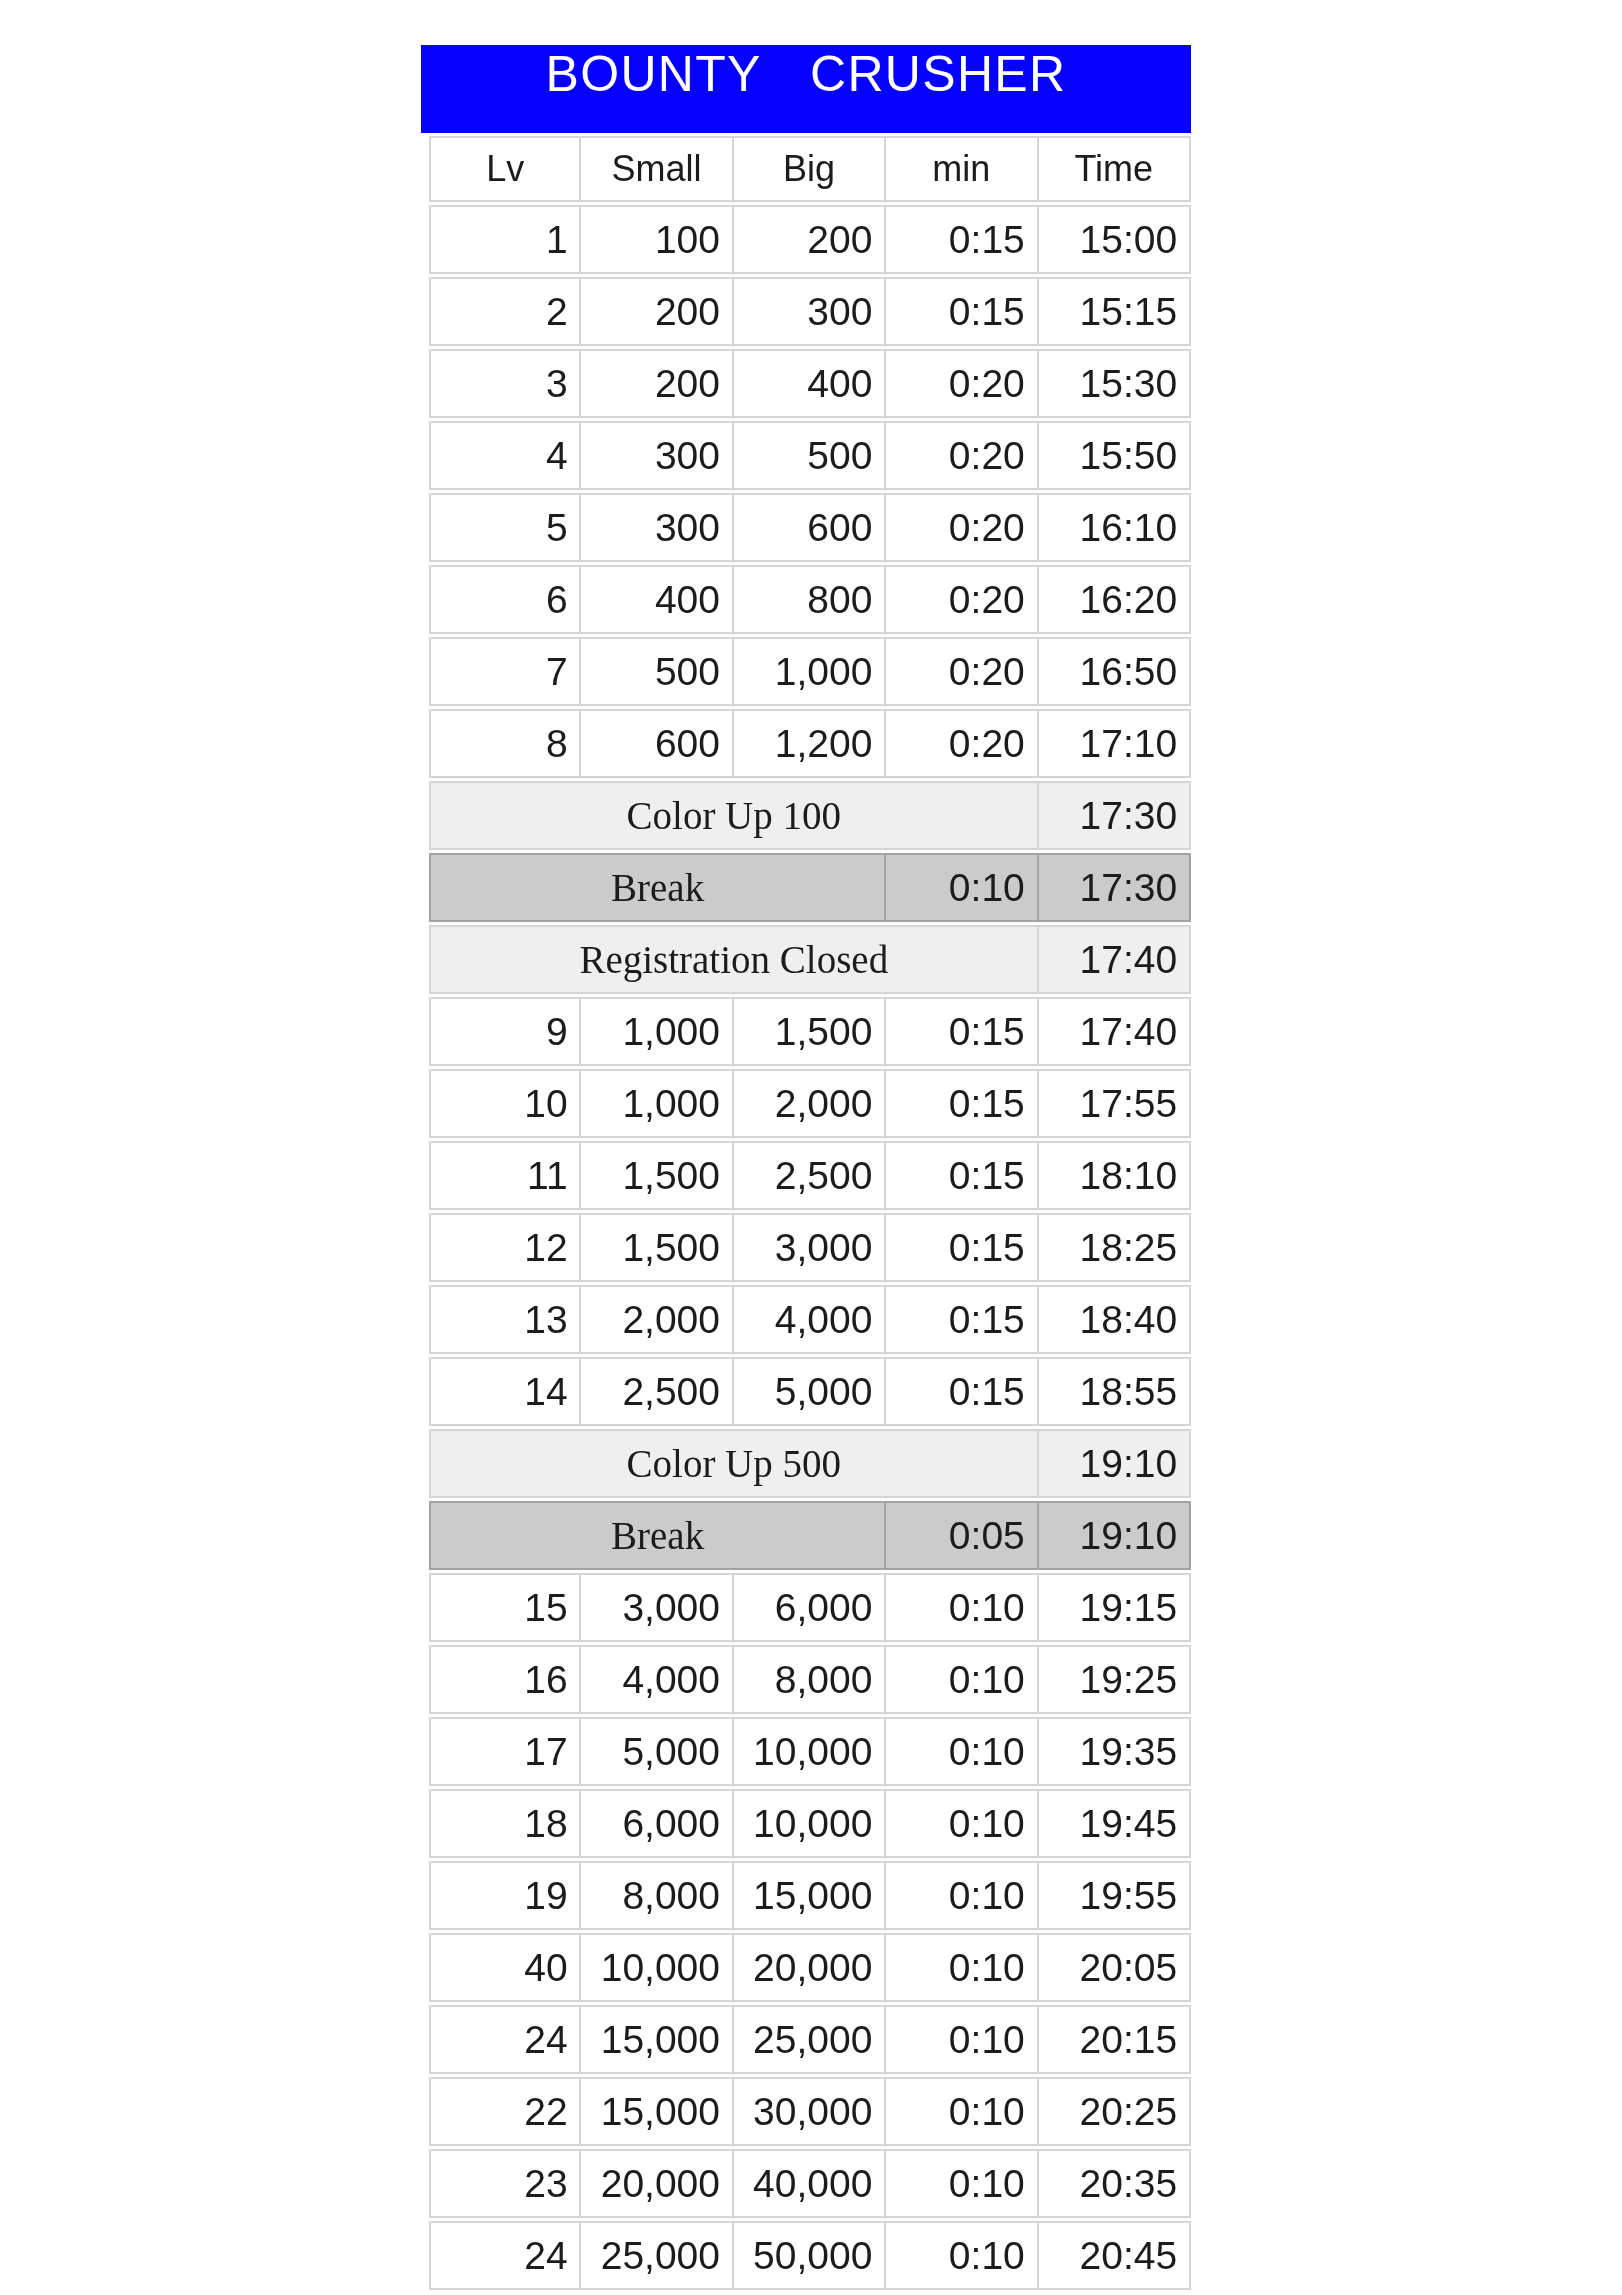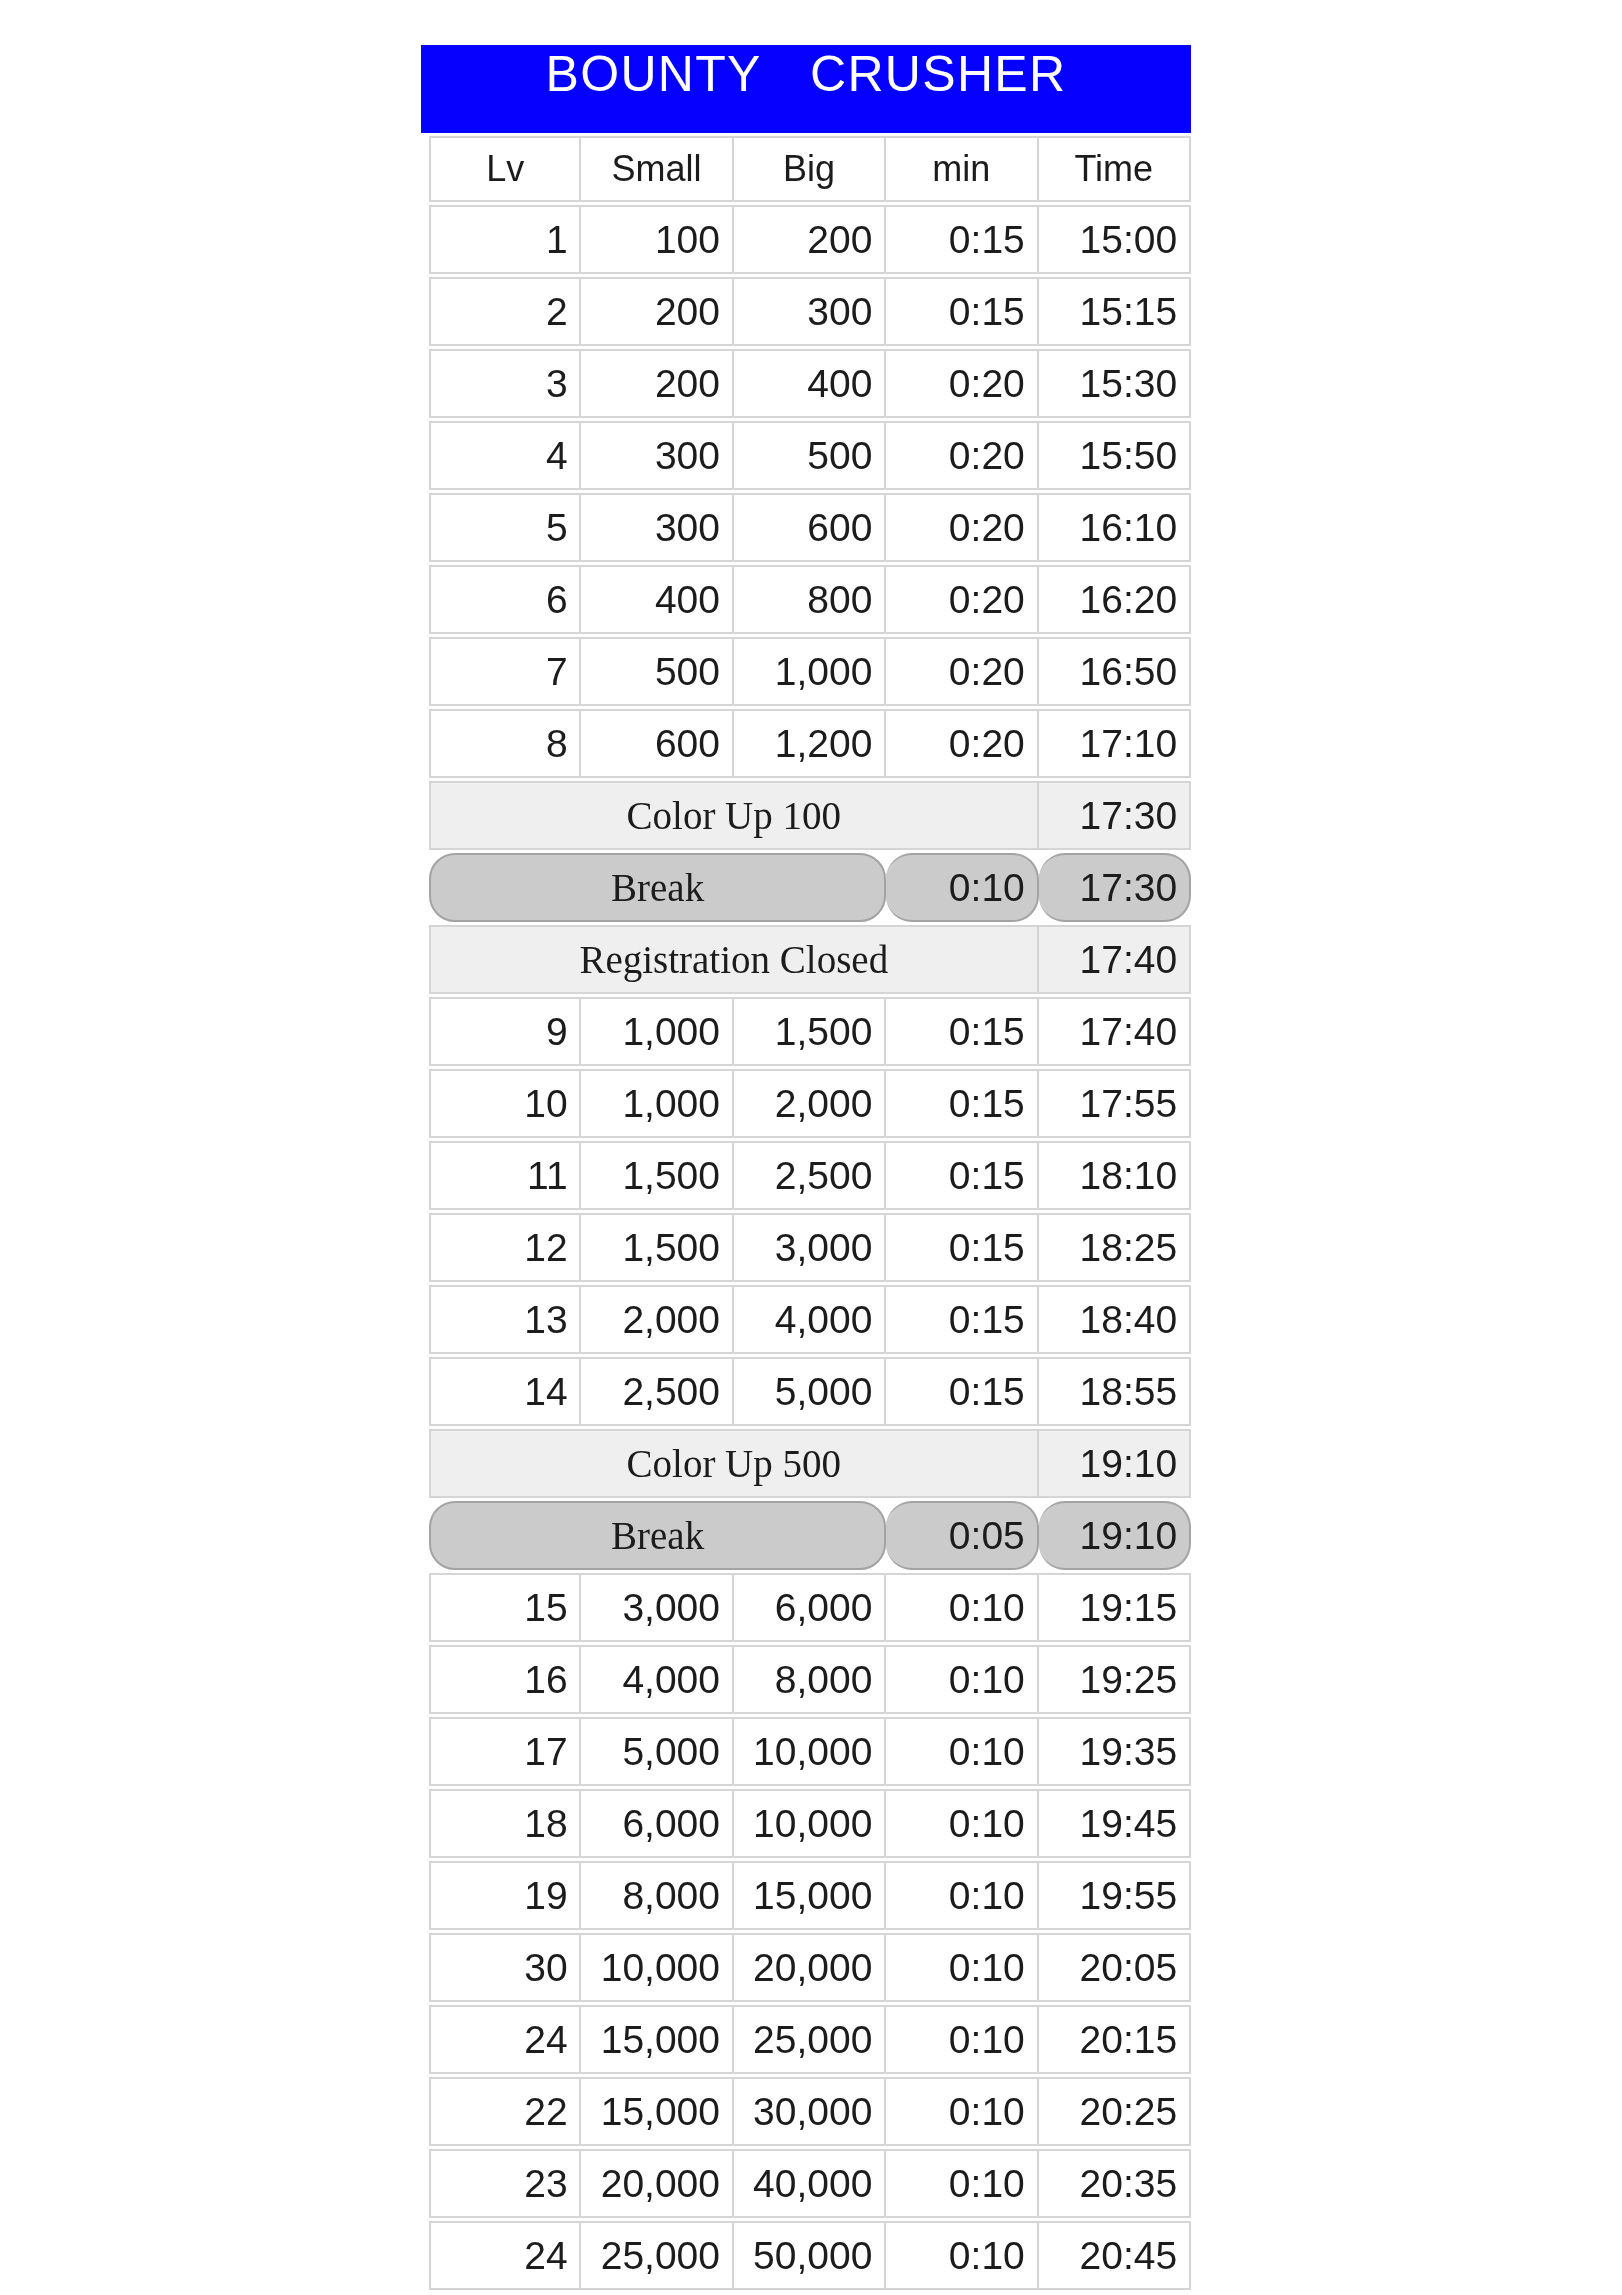--- a/index.html
+++ b/index.html
@@ -66,21 +66,20 @@
     text-align: right;
     padding-right: 11.8px;
   }
   td.label { text-align: center; font-family: Liberation Serif, serif; }
   td.light {
     background: var(--band-light, #efefef);
   }
   td.dark {
     background: var(--band-dark, #cbcbcb);
     border-color: var(--border-dark, #a3a3a3);
-    border-radius: 26px;
   }
 </style>
 </head>
 <body>
 
 <div class="sheet">
 
   <div class="banner">
     <span>BOUNTY CRUSHER</span>
   </div>
@@ -252,21 +251,21 @@
           <td class="num">19:45</td>
         </tr>
         <tr>
           <td class="num">19</td>
           <td class="num">8,000</td>
           <td class="num">15,000</td>
           <td class="num">0:10</td>
           <td class="num">19:55</td>
         </tr>
         <tr>
-          <td class="num">30</td>
+          <td class="num">40</td>
           <td class="num">10,000</td>
           <td class="num">20,000</td>
           <td class="num">0:10</td>
           <td class="num">20:05</td>
         </tr>
         <tr>
           <td class="num">24</td>
           <td class="num">15,000</td>
           <td class="num">25,000</td>
           <td class="num">0:10</td>

